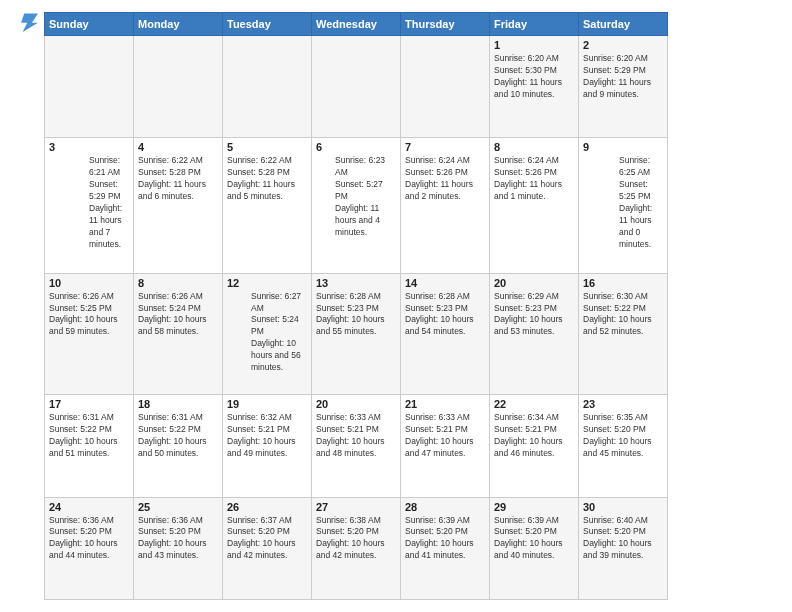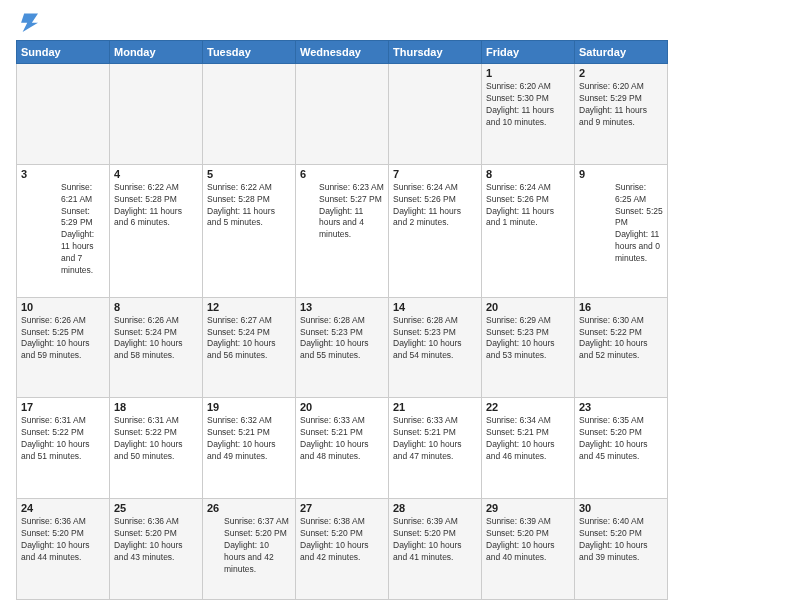--- a/index.html
+++ b/index.html
@@ -8,21 +8,21 @@
       background: #fff;
       width: 792px;
       height: 612px;
       overflow: hidden;
     }
     .page {
       width: 684px;
       height: 612px;
       padding: 12px 16px;
       display: flex;
-      flex-direction: column;
+      flex-direction: row;
     }
     .header {
       display: flex;
       justify-content: space-between;
       align-items: flex-start;
       margin-bottom: 8px;
     }
     .logo {
       display: flex;
       align-items: center;
@@ -206,21 +206,21 @@
 Daylight: 10 hours and 59 minutes.</div>
           </td>
           <td>
             <span class="day-number">8</span>
             <div class="day-info" style="white-space: pre-line;">Sunrise: 6:26 AM
 Sunset: 5:24 PM
 Daylight: 10 hours and 58 minutes.</div>
           </td>
           <td>
             <span class="day-number">12</span>
-            <div class="day-info" style="white-space: pre-line;">Sunrise: 6:27 AM
+            <div class="day-info" style="white-space: pre-line; margin-left: 24px;">Sunrise: 6:27 AM
 Sunset: 5:24 PM
 Daylight: 10 hours and 56 minutes.</div>
           </td>
           <td>
             <span class="day-number">13</span>
             <div class="day-info" style="white-space: pre-line;">Sunrise: 6:28 AM
 Sunset: 5:23 PM
 Daylight: 10 hours and 55 minutes.</div>
           </td>
           <td>
@@ -294,21 +294,21 @@
 Daylight: 10 hours and 44 minutes.</div>
           </td>
           <td>
             <span class="day-number">25</span>
             <div class="day-info" style="white-space: pre-line;">Sunrise: 6:36 AM
 Sunset: 5:20 PM
 Daylight: 10 hours and 43 minutes.</div>
           </td>
           <td>
             <span class="day-number">26</span>
-            <div class="day-info" style="white-space: pre-line; margin-left: 17px;">Sunrise: 6:37 AM
+            <div class="day-info" style="white-space: pre-line;">Sunrise: 6:37 AM
 Sunset: 5:20 PM
 Daylight: 10 hours and 42 minutes.</div>
           </td>
           <td>
             <span class="day-number">27</span>
             <div class="day-info" style="white-space: pre-line;">Sunrise: 6:38 AM
 Sunset: 5:20 PM
 Daylight: 10 hours and 42 minutes.</div>
           </td>
           <td>

